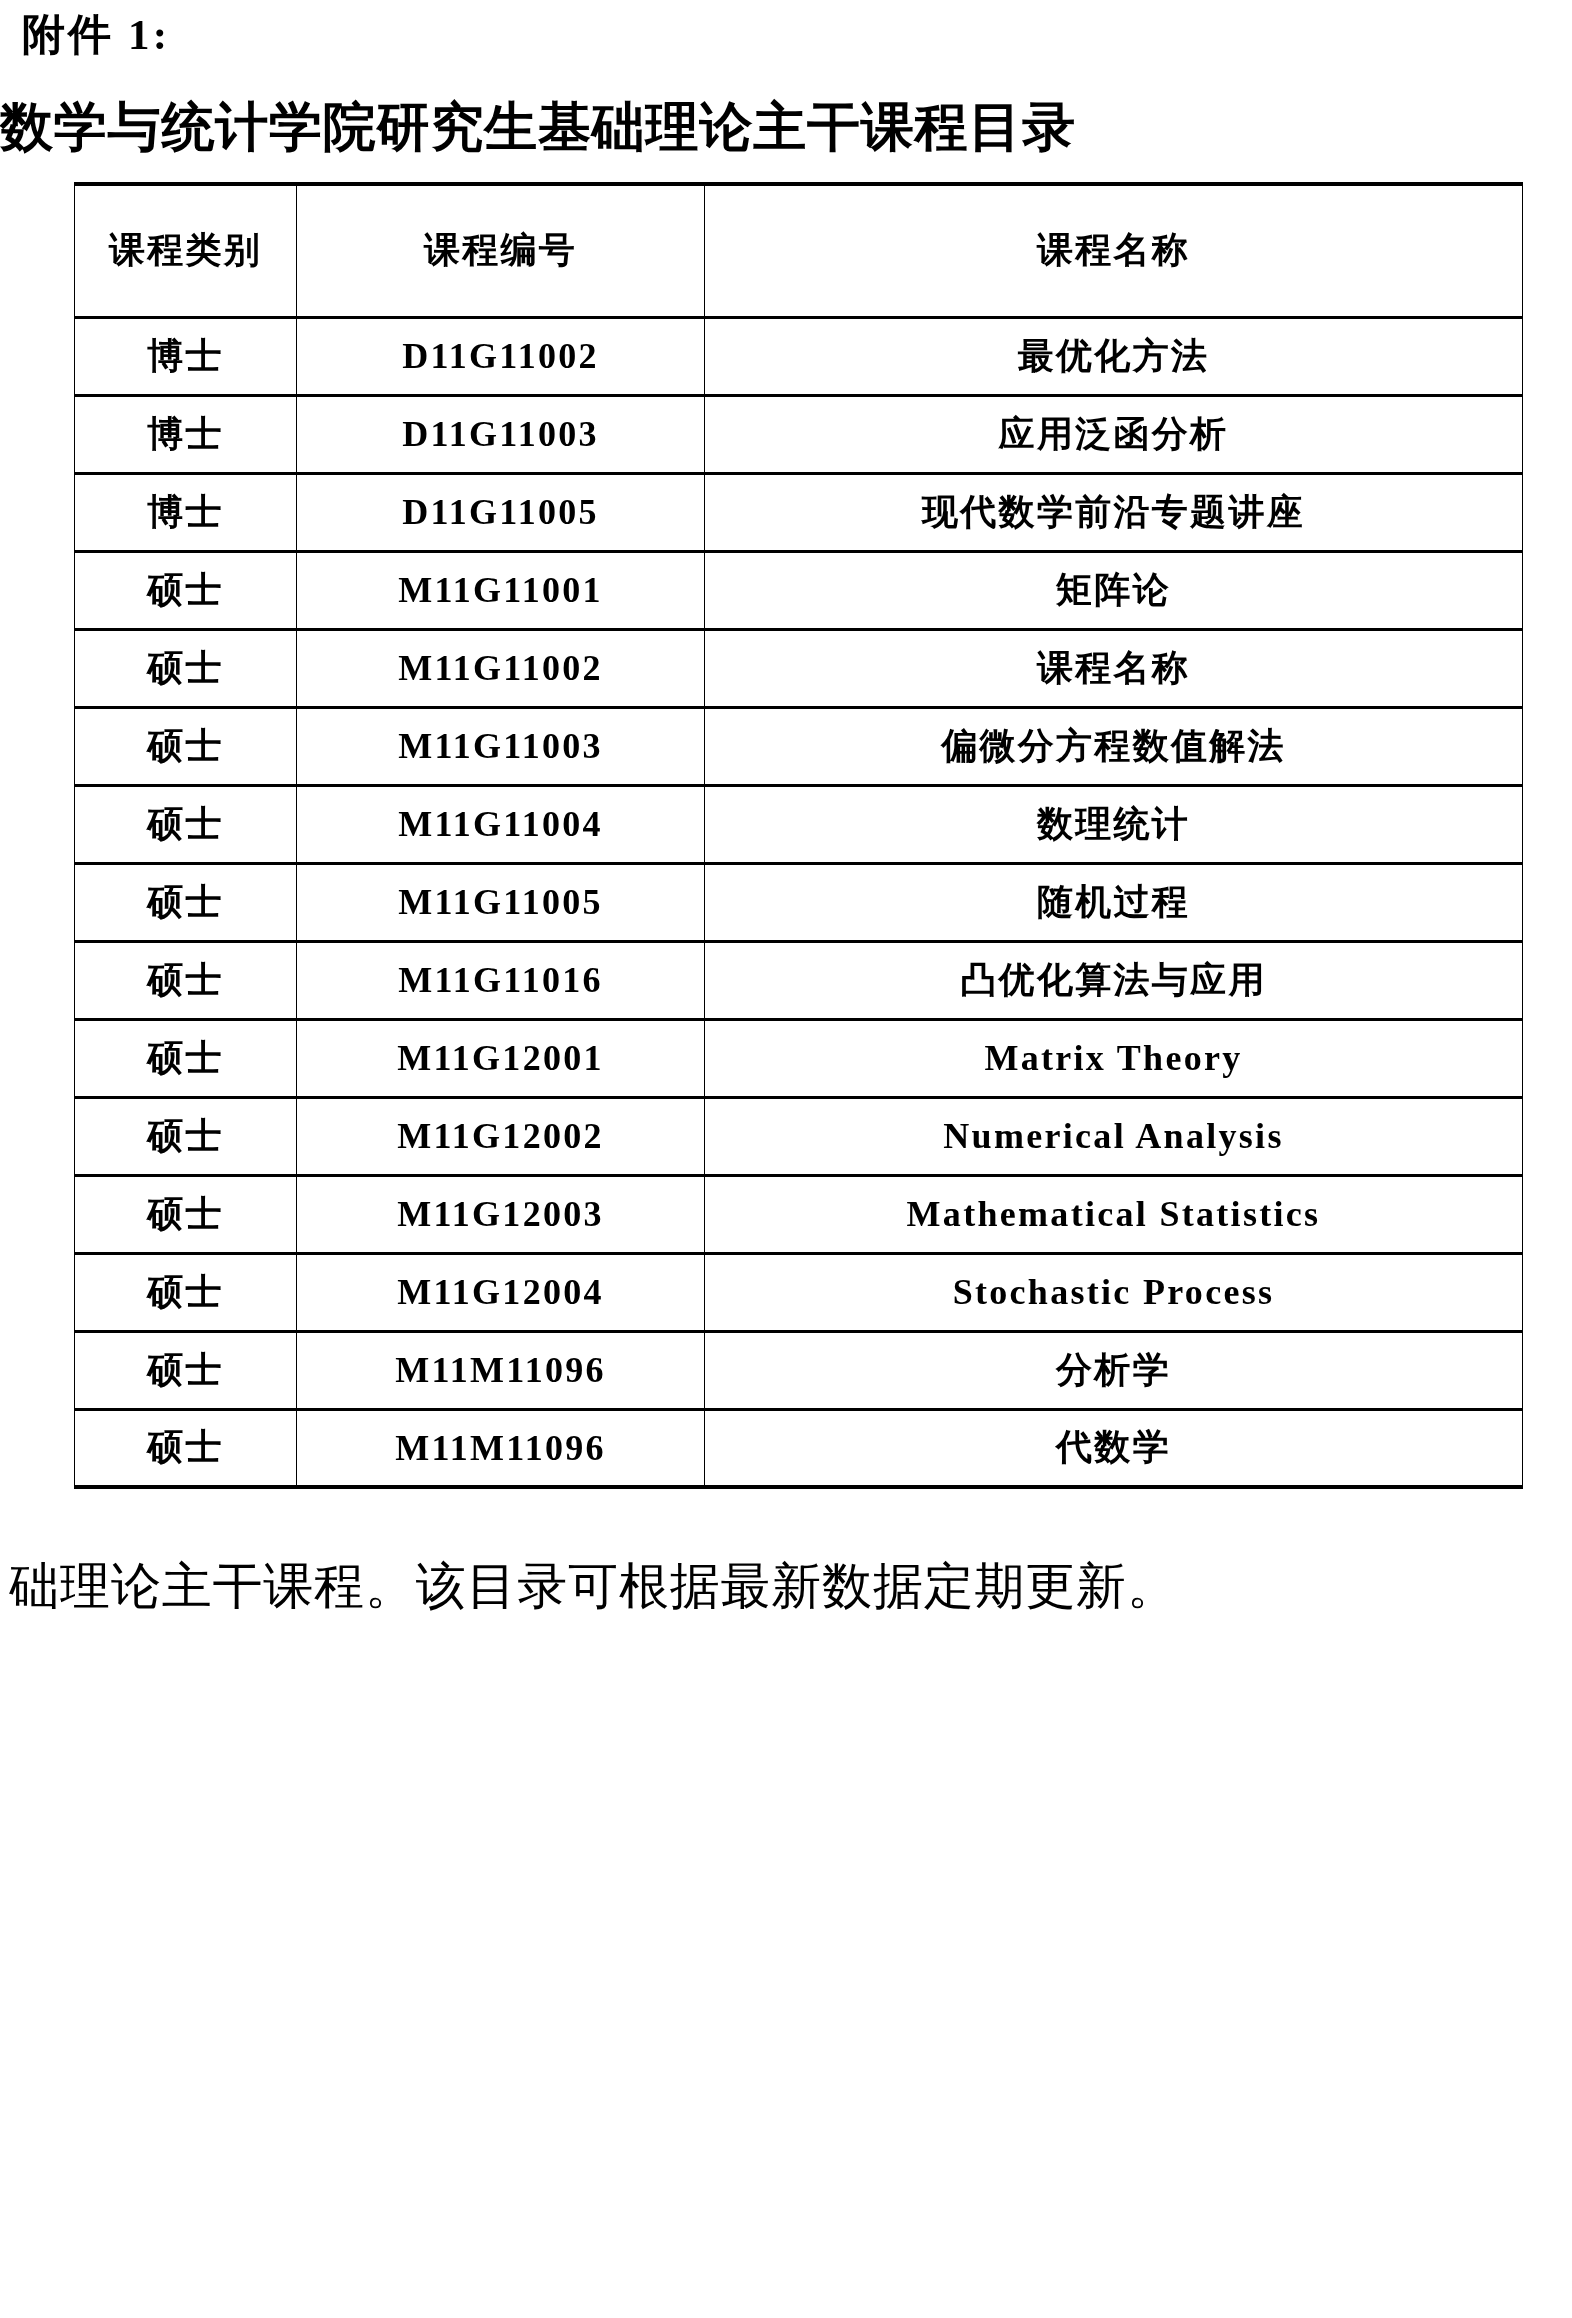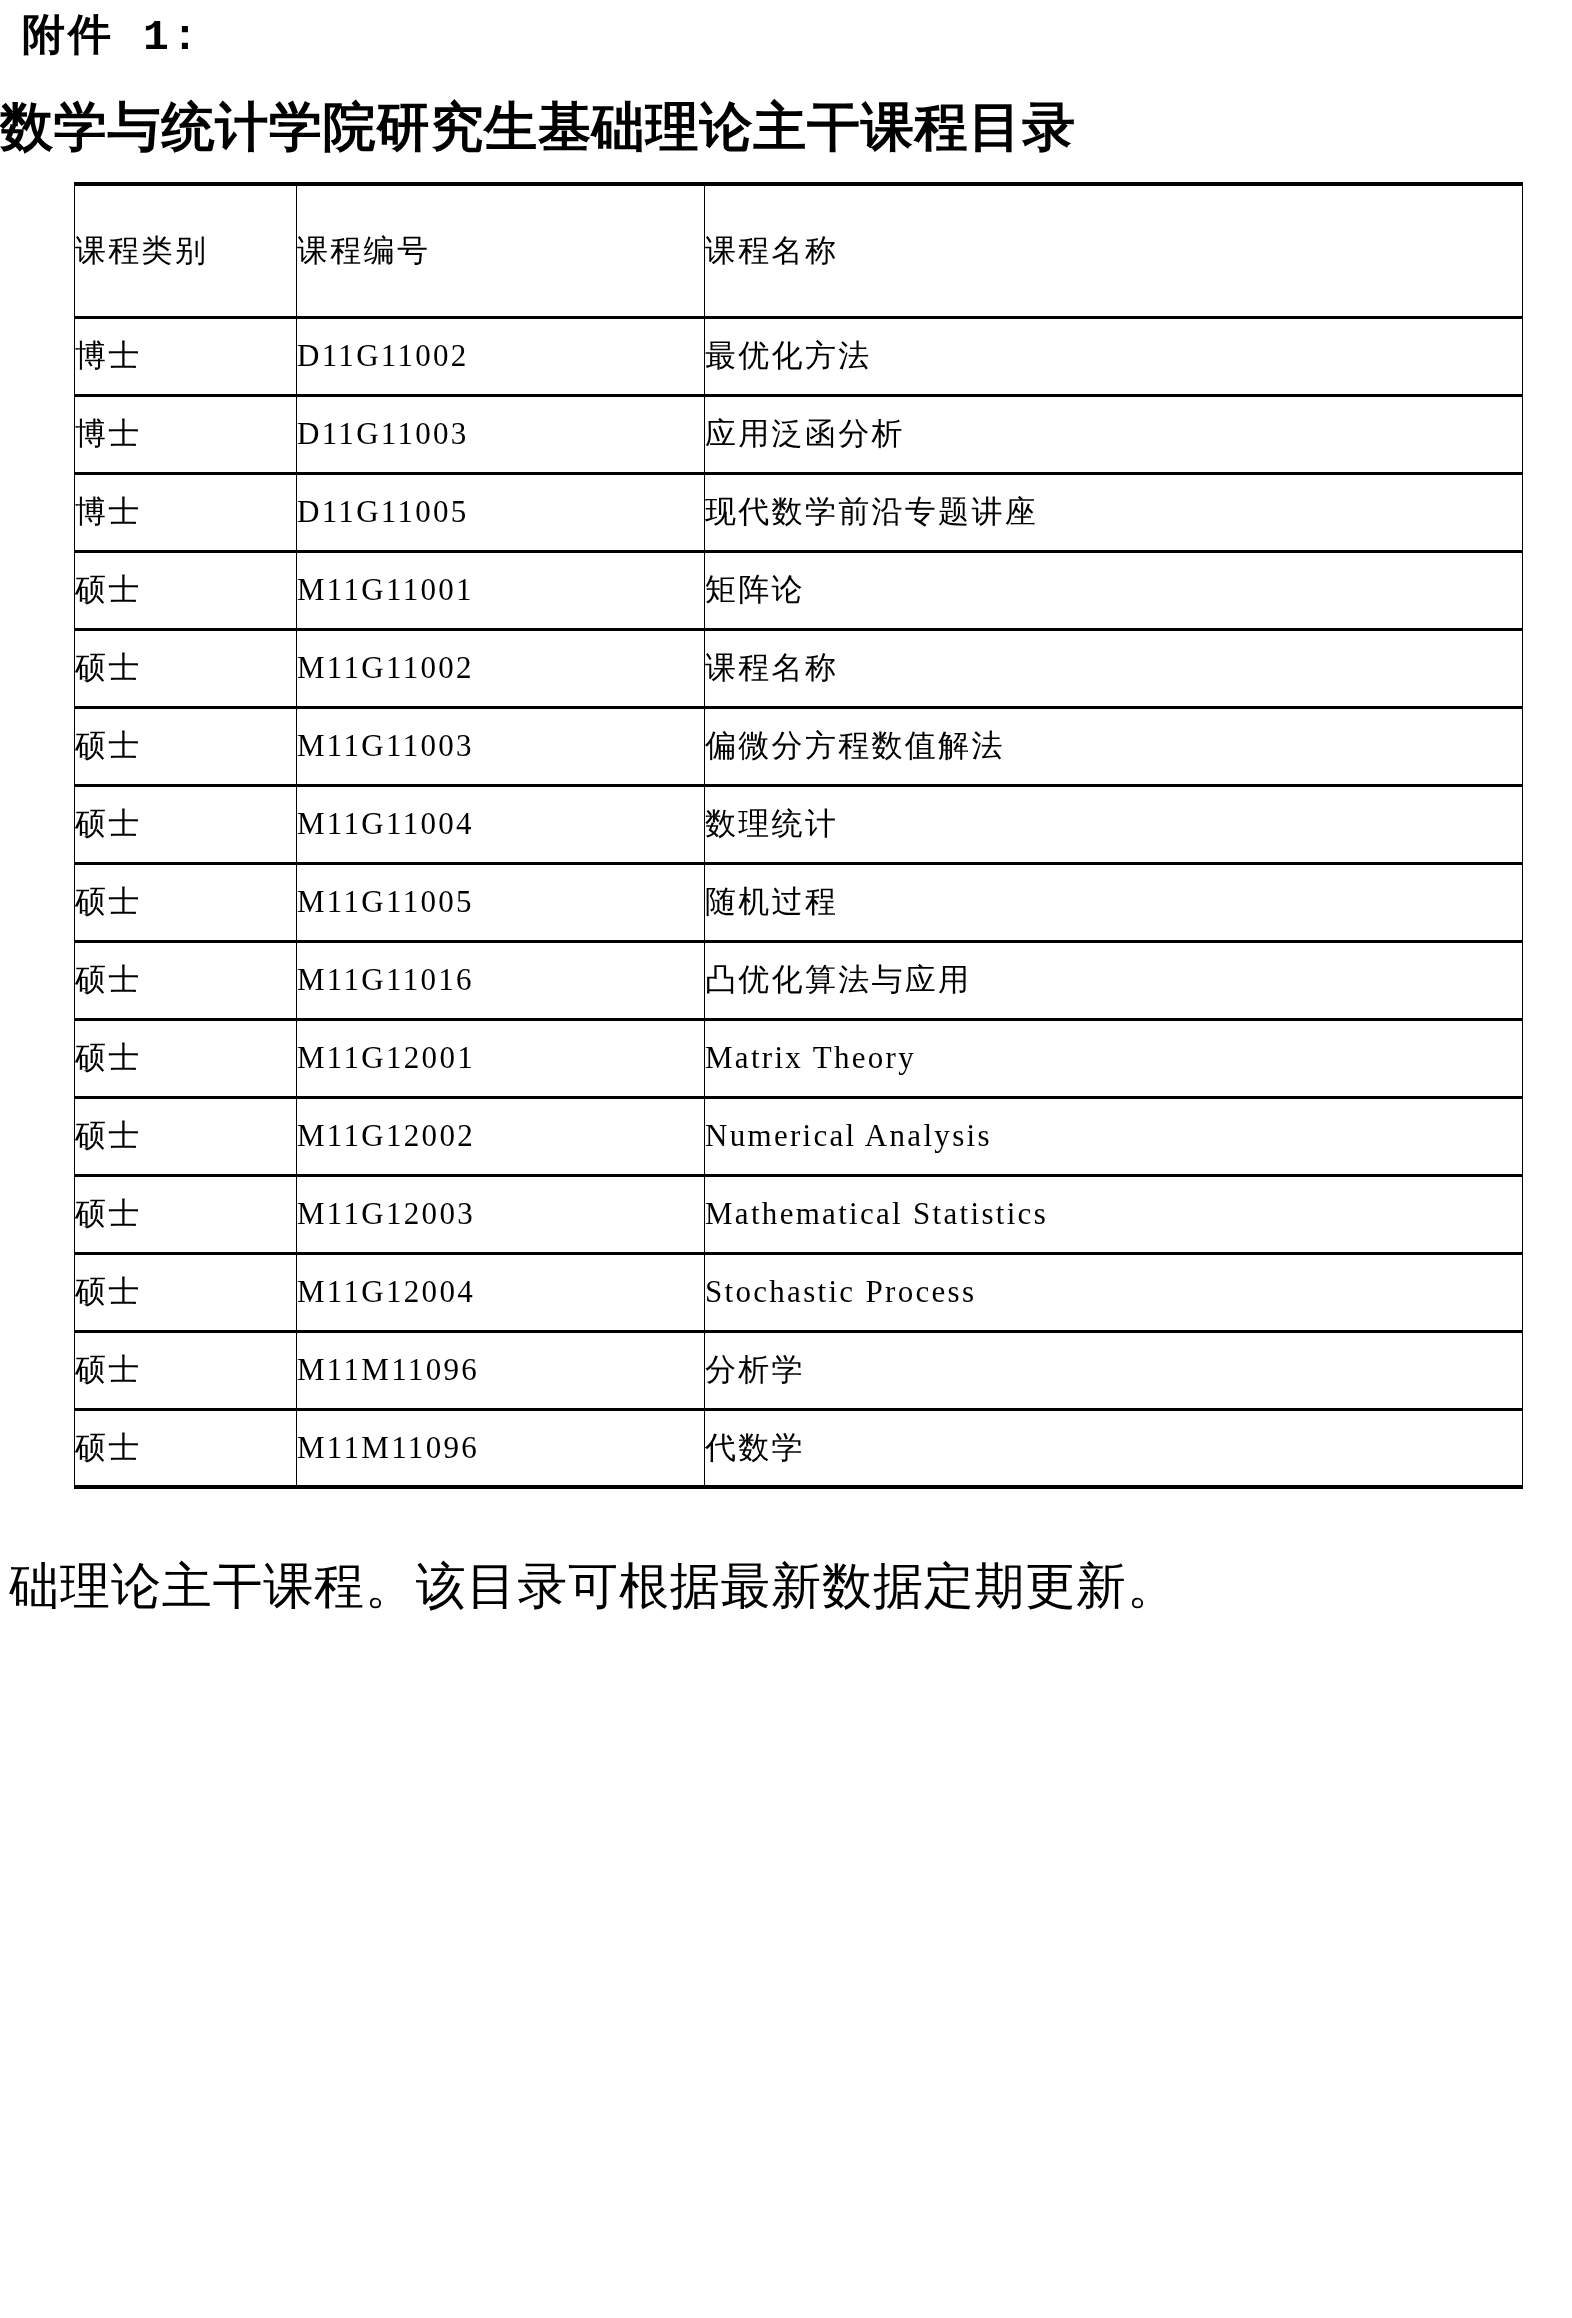--- a/index.html
+++ b/index.html
@@ -13,21 +13,21 @@
     height: 2319px;
     font-family: "Liberation Serif", serif;
     color: #000000;
     overflow: hidden;
   }
 
   .attachment-label {
     position: absolute;
     left: 22px;
     top: 6.2px;
-    font-family: Liberation Mono, monospace;
+    font-family: Liberation Serif, serif;
     font-weight: bold;
     font-size: 43px;
     letter-spacing: 3.1px;
     white-space: nowrap;
   }
 
   .doc-title {
     position: absolute;
     left: 0;
     top: 92px;
@@ -49,24 +49,24 @@
   .course-table col.c1 { width: 222px; }
   .course-table col.c2 { width: 408px; }
   .course-table col.c3 { width: 818px; }
 
   .course-table th,
   .course-table td {
     border-left: 1.6px solid #000;
     border-right: 1.6px solid #000;
     border-top: 3.1px solid #000;
     border-bottom: 3.1px solid #000;
-    text-align: left;
+    text-align: center;
     vertical-align: middle;
-    font-size: 31px;
-    font-weight: normal;
+    font-size: 36px;
+    font-weight: bold;
     letter-spacing: 2.3px;
     padding: 0;
     overflow: hidden;
     white-space: nowrap;
   }
   .course-table thead tr { height: 133px; }
   .course-table tbody tr { height: 78px; }
   .course-table thead th { border-top: 4.7px solid #000; border-bottom: 3.9px solid #000; }
   .course-table tbody tr:last-child td { border-bottom: 4.7px solid #000; }
 

